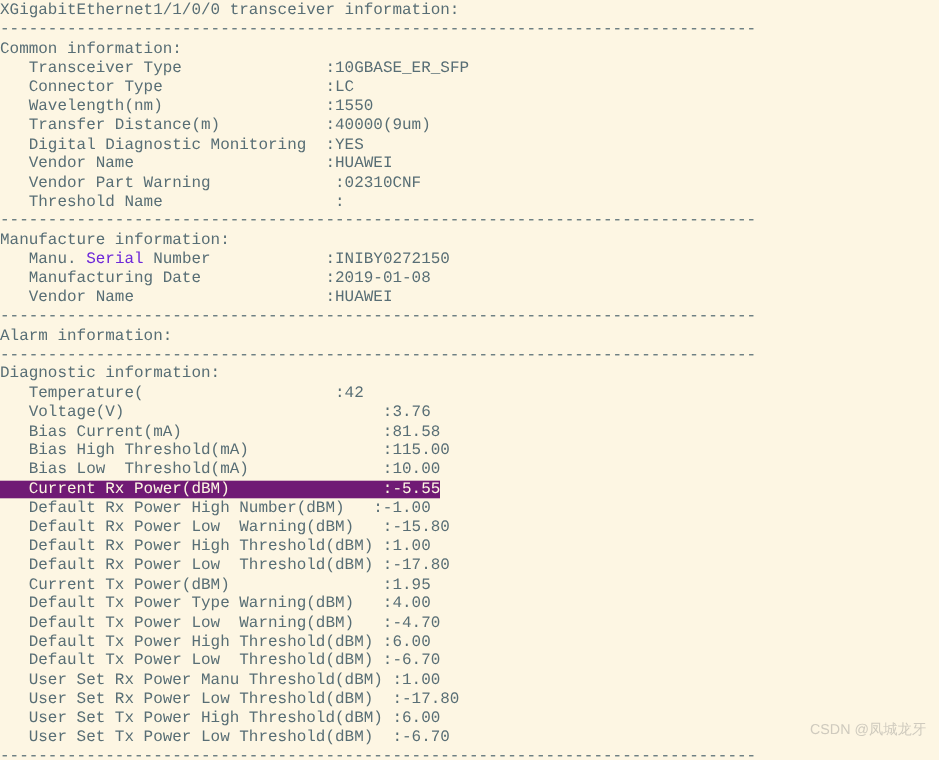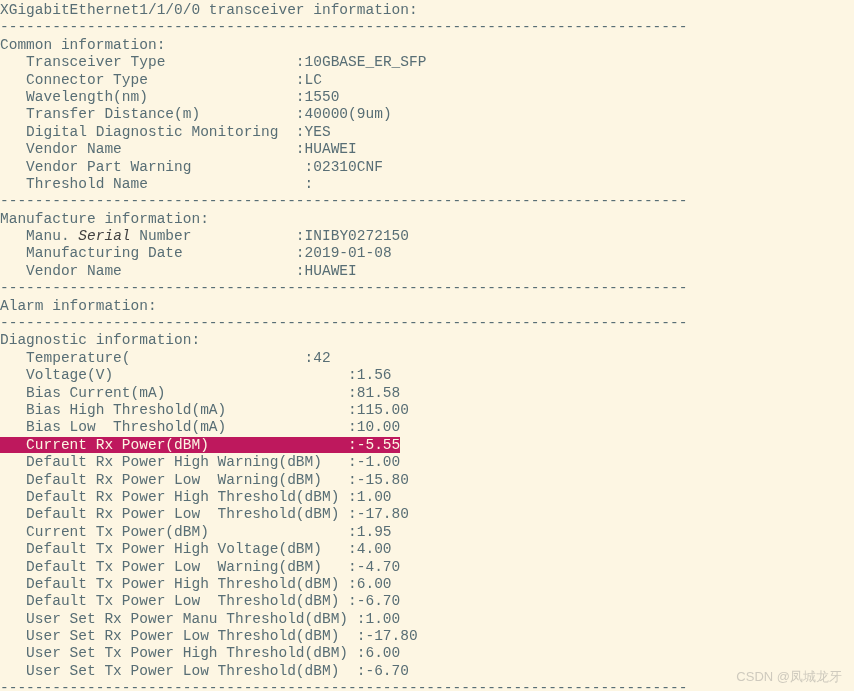--- a/index.html
+++ b/index.html
@@ -13,31 +13,30 @@
       width: 854px;
       height: 691px;
       overflow: hidden;
       position: relative;
     }
     .term {
       white-space: pre;
       padding: 2px 0 0 0;
     }
     .hl-orange {
-      color: #404040;
-      font-style: italic;
+      color: #6d28d9;
     }
     .hl-select {
-      background: #be185d;
+      background: #701a75;
       color: #fdf6e3;
     }
     .watermark {
       position: absolute;
       right: 12px;
-      bottom: 6px;
+      bottom: 20px;
       color: rgba(120,120,120,0.35);
       font-family: sans-serif;
       font-size: 13px;
       pointer-events: none;
     }
   </style>
 </head>
 <body>
 
 <div class="term"><span>XGigabitEthernet1/1/0/0 transceiver information:</span>
@@ -54,31 +53,31 @@
 <span>-------------------------------------------------------------------------------</span>
 <span>Manufacture information:</span>
 <span>   Manu. </span><span class="hl-orange">Serial</span><span> Number            :</span><span>INIBY0272150</span>
 <span>   Manufacturing Date             :</span><span>2019-01-08</span>
 <span>   Vendor Name                    :</span><span>HUAWEI</span>
 <span>-------------------------------------------------------------------------------</span>
 <span>Alarm information:</span>
 <span>-------------------------------------------------------------------------------</span>
 <span>Diagnostic information:</span>
 <span>   Temperature(                    :</span><span>42</span>
-<span>   Voltage(V)                           :</span><span>1.56</span>
+<span>   Voltage(V)                           :</span><span>3.76</span>
 <span>   Bias Current(mA)                     :</span><span>81.58</span>
 <span>   Bias High Threshold(mA)              :</span><span>115.00</span>
 <span>   Bias Low  Threshold(mA)              :</span><span>10.00</span>
 <span class="hl-select"><span>   Current Rx Power(dBM)                :</span><span>-5.55</span></span>
-<span>   Default Rx Power High Warning(dBM)   :</span><span>-1.00</span>
+<span>   Default Rx Power High Number(dBM)   :</span><span>-1.00</span>
 <span>   Default Rx Power Low  Warning(dBM)   :</span><span>-15.80</span>
 <span>   Default Rx Power High Threshold(dBM) :</span><span>1.00</span>
 <span>   Default Rx Power Low  Threshold(dBM) :</span><span>-17.80</span>
 <span>   Current Tx Power(dBM)                :</span><span>1.95</span>
-<span>   Default Tx Power High Voltage(dBM)   :</span><span>4.00</span>
+<span>   Default Tx Power Type Warning(dBM)   :</span><span>4.00</span>
 <span>   Default Tx Power Low  Warning(dBM)   :</span><span>-4.70</span>
 <span>   Default Tx Power High Threshold(dBM) :</span><span>6.00</span>
 <span>   Default Tx Power Low  Threshold(dBM) :</span><span>-6.70</span>
 <span>   User Set Rx Power Manu Threshold(dBM) :</span><span>1.00</span>
 <span>   User Set Rx Power Low Threshold(dBM)  :</span><span>-17.80</span>
 <span>   User Set Tx Power High Threshold(dBM) :</span><span>6.00</span>
 <span>   User Set Tx Power Low Threshold(dBM)  :</span><span>-6.70</span>
 <span>-------------------------------------------------------------------------------</span></div>
 
 <div class="watermark">CSDN @凤城龙牙</div>

